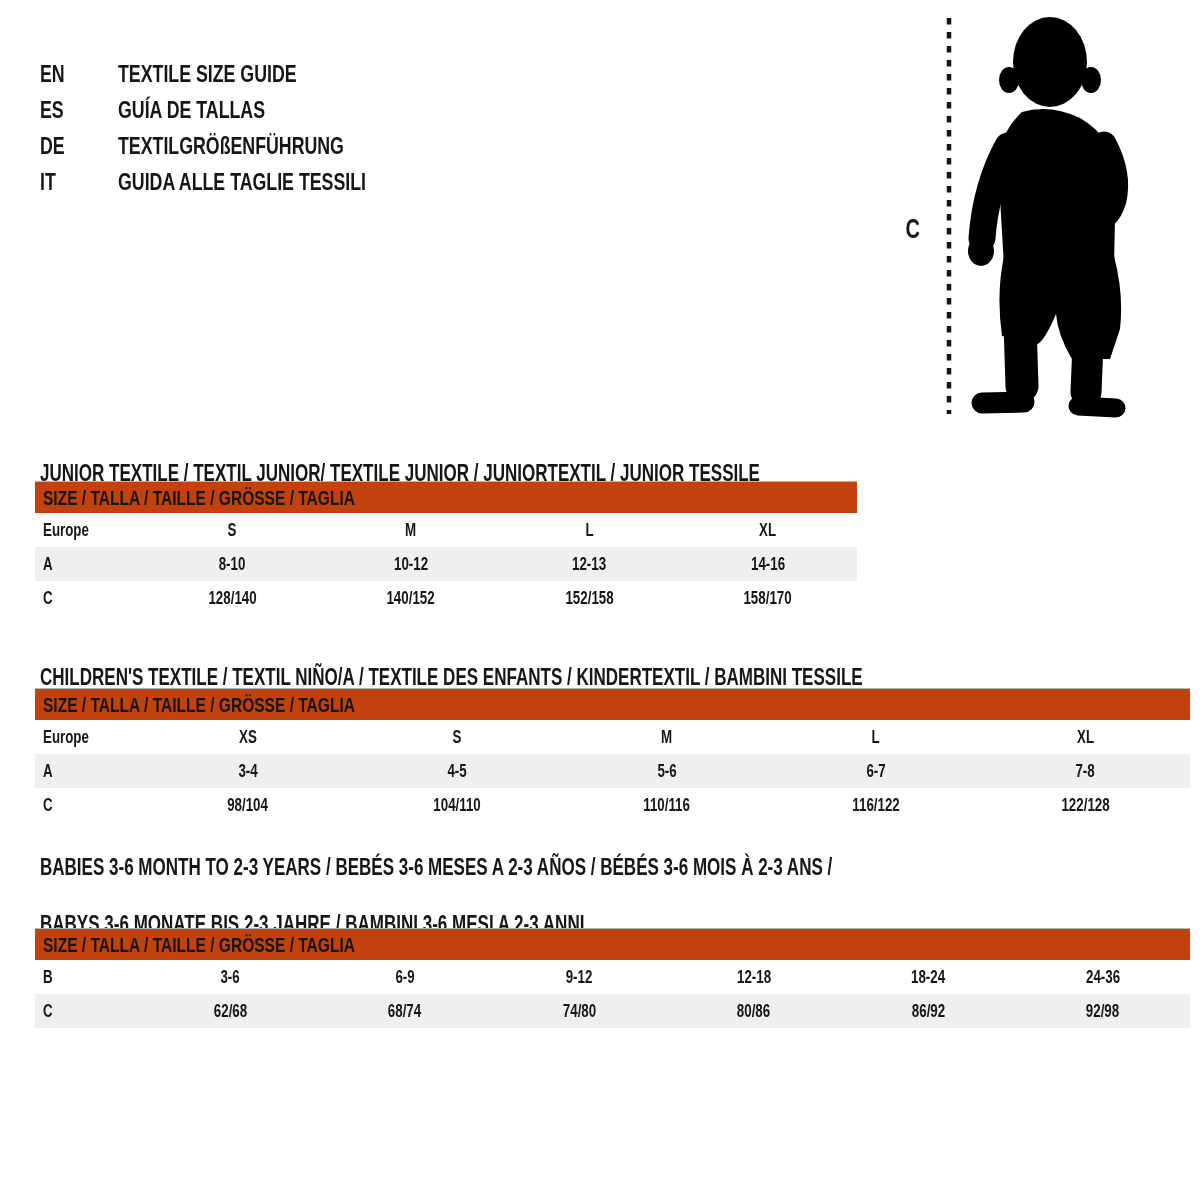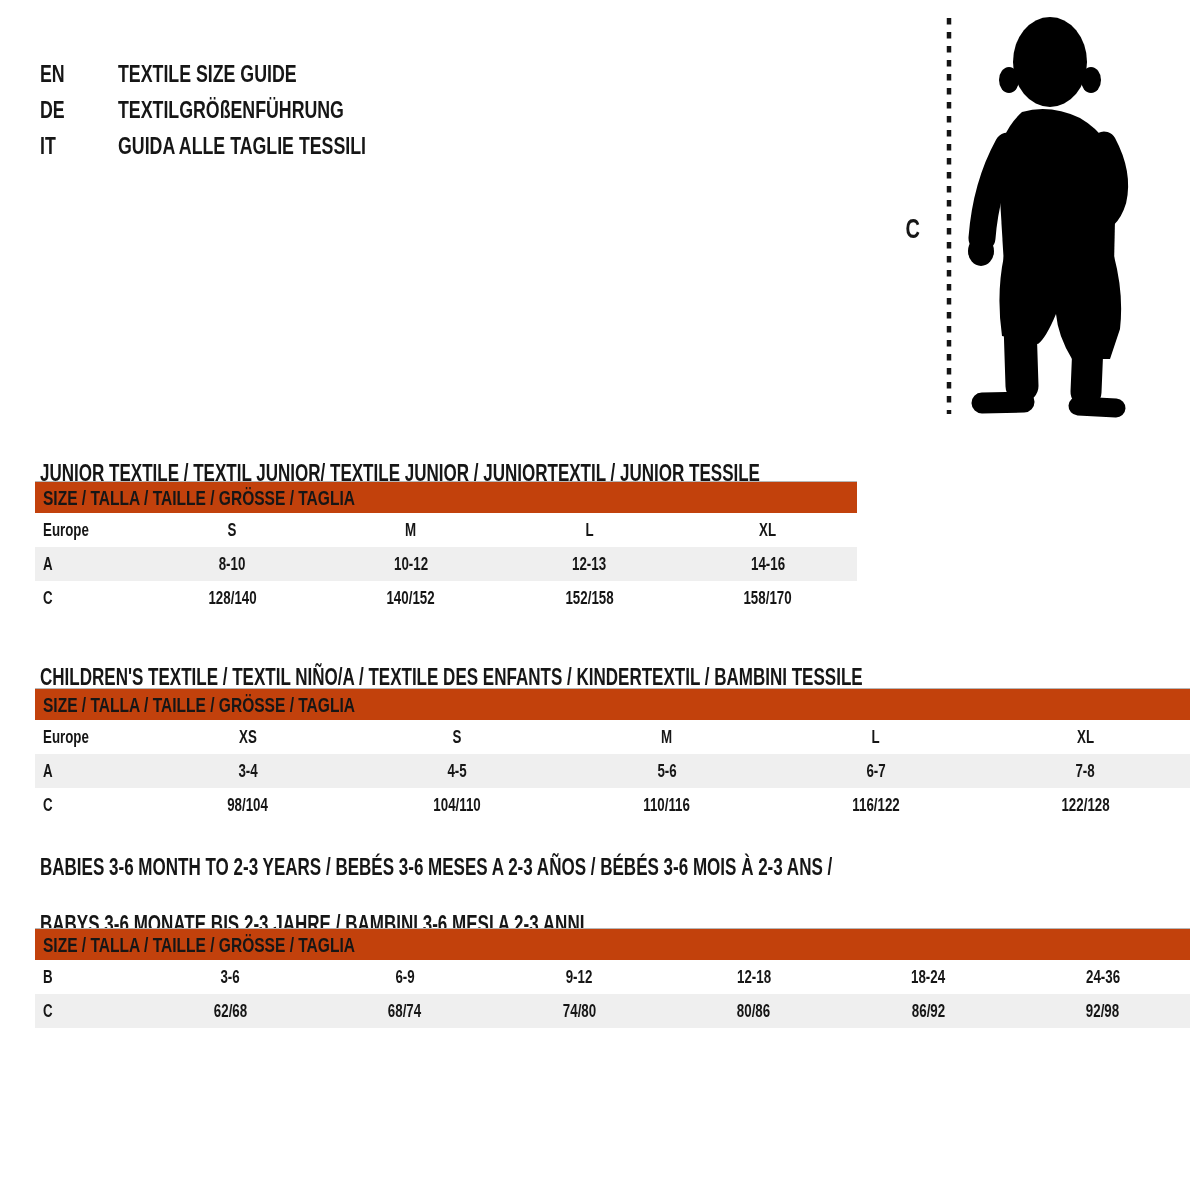--- a/index.html
+++ b/index.html
@@ -39,20 +39,24 @@
   .legend{position:absolute;left:40px;top:1072px;}
   .legend-line{height:37px;display:flex;align-items:center;font-weight:bold;font-size:23px;}
 </style>
 </head>
 <body>
 
 <div class="lang-block">
   <div class="lang-row">
     <span class="lang-code"><span class="cxl">EN</span></span>
     <span class="cxl">TEXTILE SIZE GUIDE</span>
+  </div>
+  <div class="lang-row">
+    <span class="lang-code"><span class="cxl">ES</span></span>
+    <span class="cxl">GUÍA DE TALLAS</span>
   </div>
   <div class="lang-row">
     <span class="lang-code"><span class="cxl">DE</span></span>
     <span class="cxl">TEXTILGRÖßENFÜHRUNG</span>
   </div>
   <div class="lang-row">
     <span class="lang-code"><span class="cxl">IT</span></span>
     <span class="cxl">GUIDA ALLE TAGLIE TESSILI</span>
   </div>
 </div>

